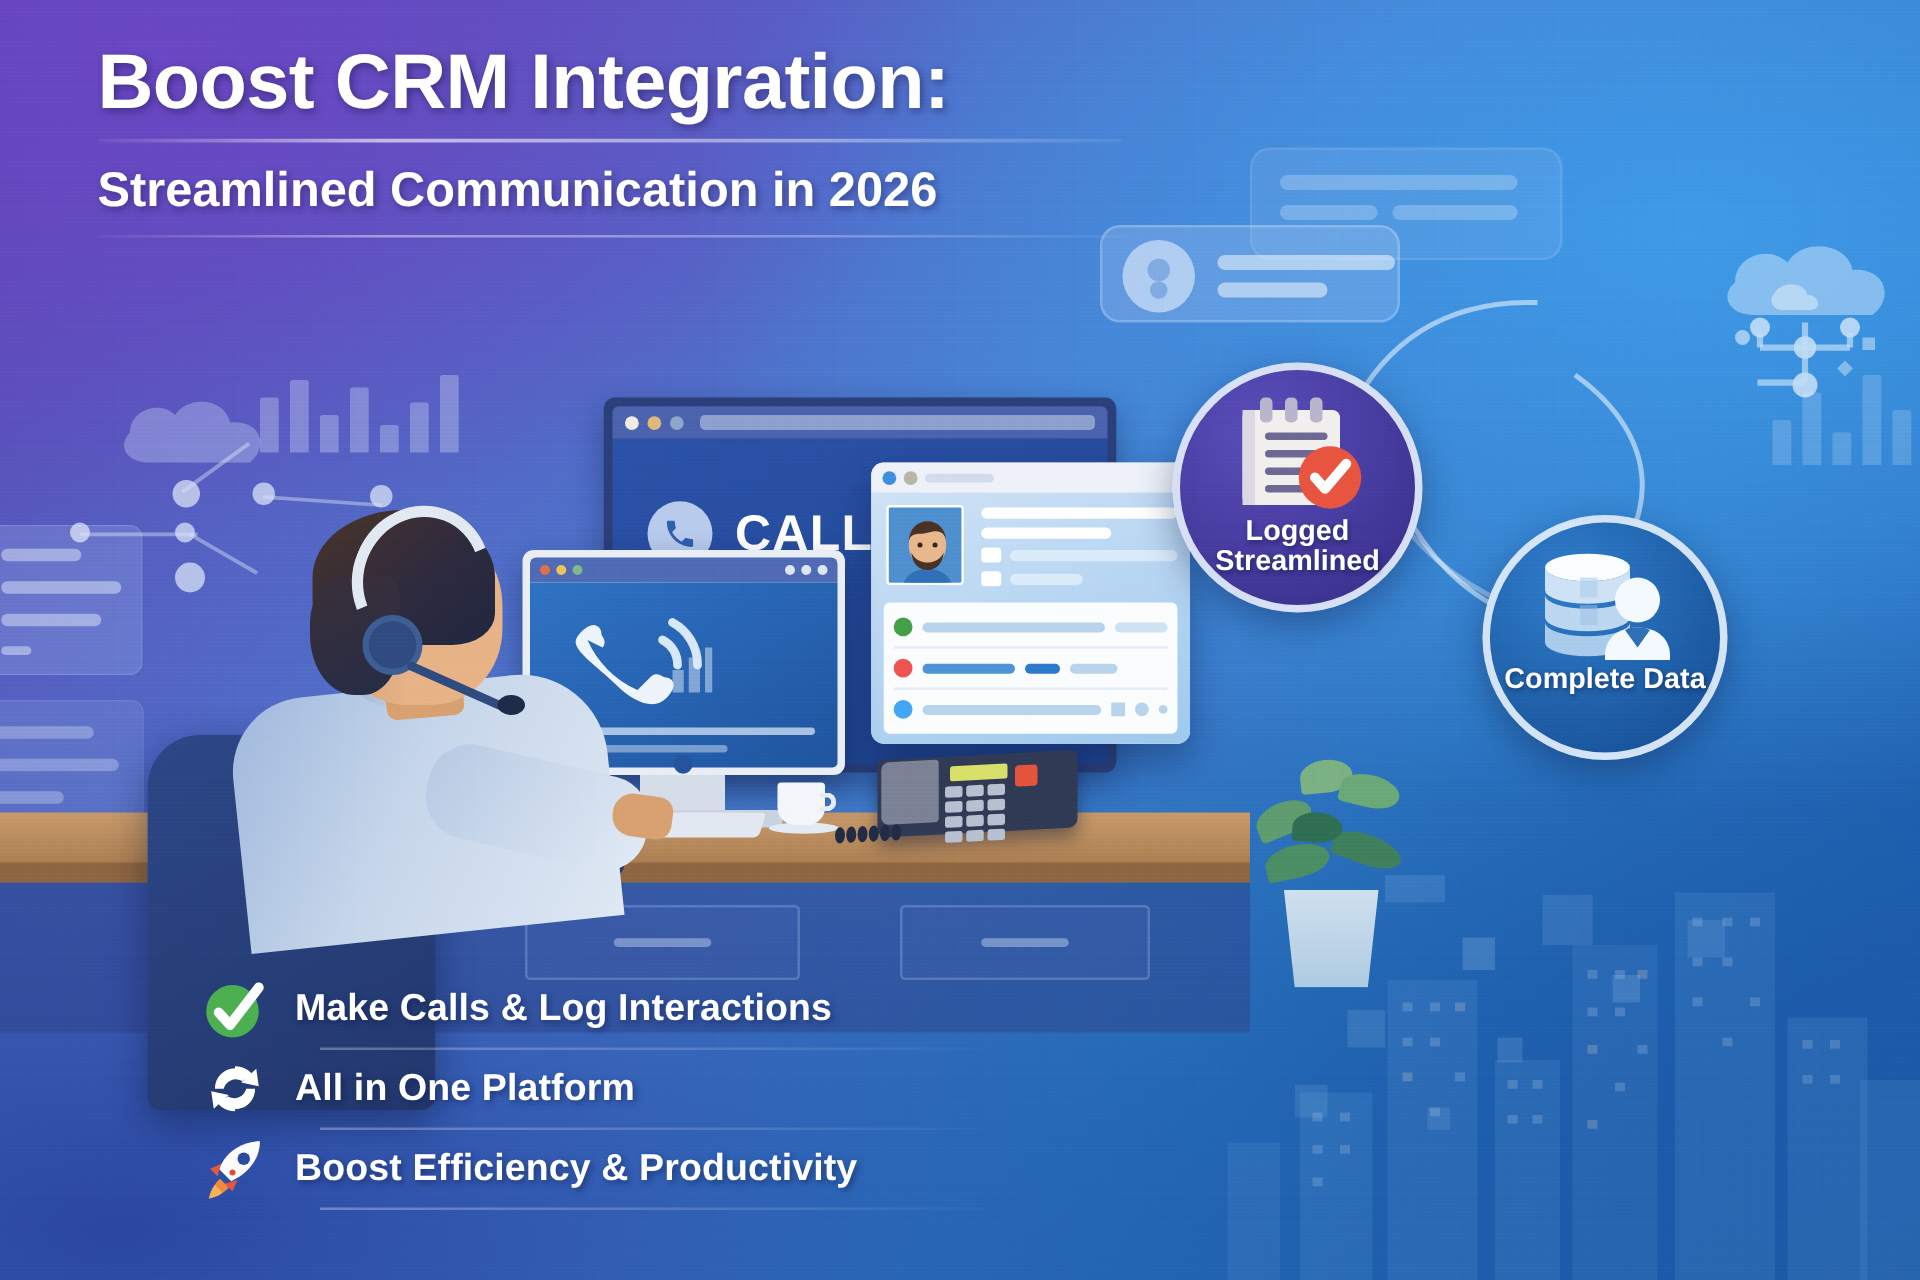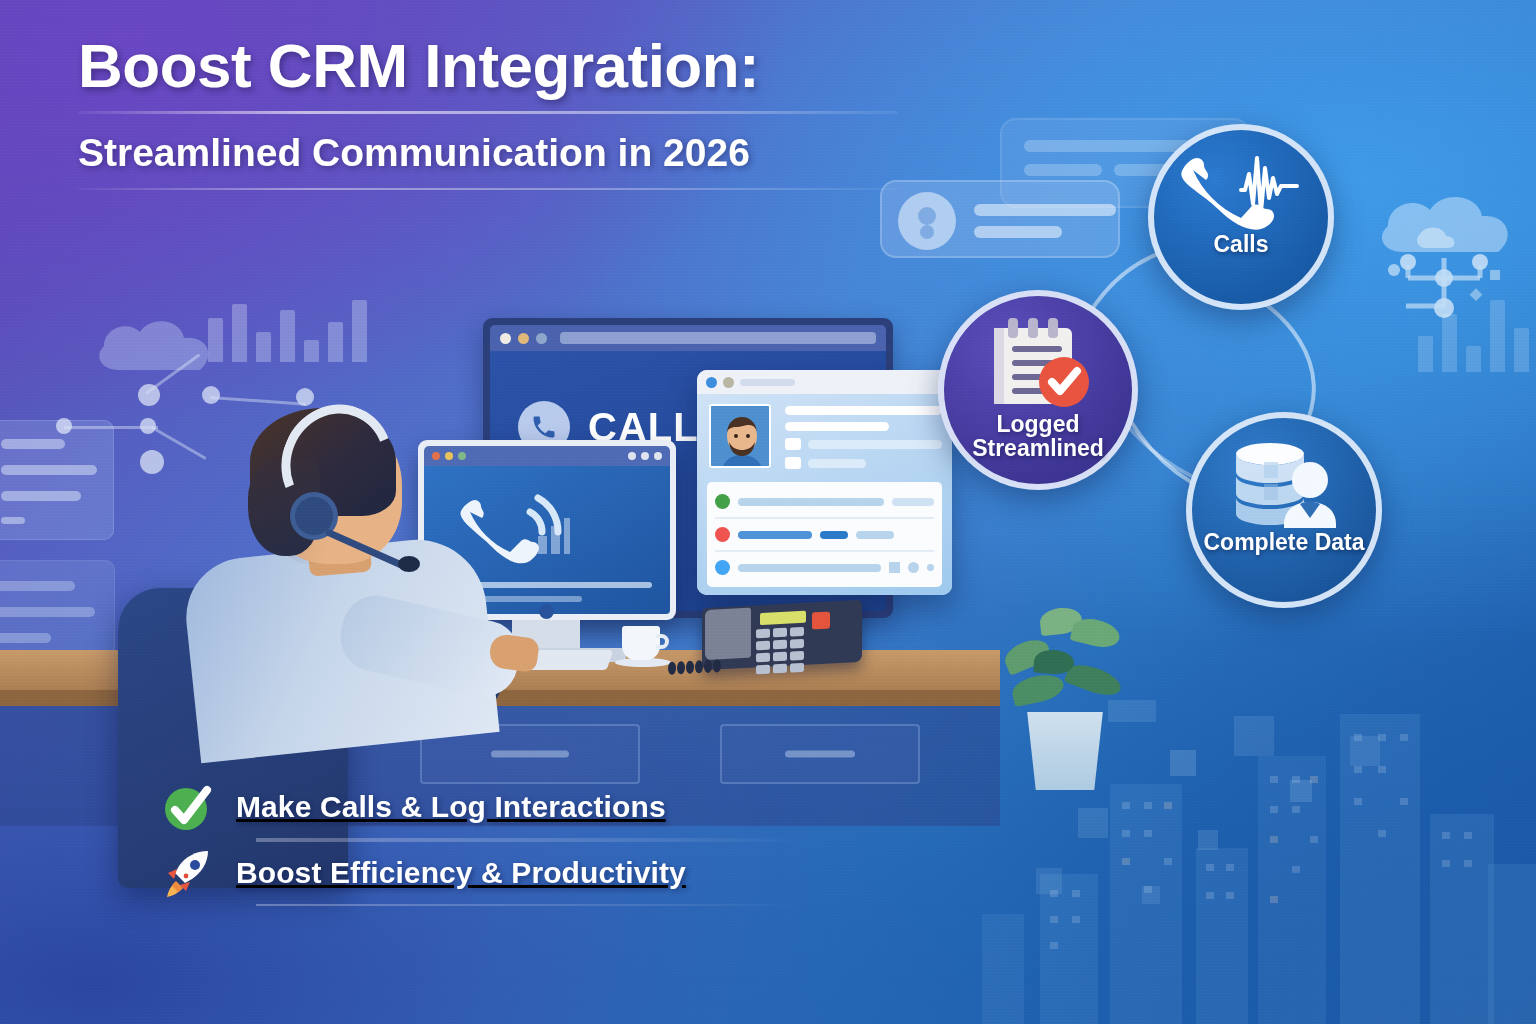--- a/index.html
+++ b/index.html
@@ -95,21 +95,21 @@
   .h2a {
     font-size:34px; font-weight:bold; color:#fff; line-height:1.18;
     text-shadow:2px 2px 6px rgba(20,15,60,.4);
   }
   .h2b {
     font-size:39px; font-weight:bold; color:#fff; line-height:1.18;
     text-shadow:2px 2px 6px rgba(20,15,60,.4); margin-top:4px;
   }
 
   
-  .bullets { position:absolute; left:160px; top:776px; width:640px;text-decoration:underline; }
+  .bullets { position:absolute; left:160px; top:776px; width:640px; }
   .bullet { display:flex; align-items:center; height:62px; gap:20px; }
   .bullet .bico { width:56px; height:56px; flex:0 0 56px; position:relative; }
   .bullet .btxt {
     font-size:30px; font-weight:bold; color:#fff; letter-spacing:.1px;
     text-shadow:2px 2px 5px rgba(15,25,75,.5); white-space:nowrap;
   }
   .bsep {
     height:2px; margin-left:96px;
     background:linear-gradient(90deg, rgba(255,255,255,.30), rgba(255,255,255,.10) 75%, rgba(255,255,255,0));
   }
@@ -654,29 +654,20 @@
     <div class="mic-tip"></div>
   </div>
 
   <svg class="decor" style="left:930px; top:120px; width:520px; height:500px;">
     <path d="M150 210 C180 150 230 120 300 122" fill="none" stroke="rgba(235,245,255,.58)" stroke-width="4"></path>
     <path d="M330 180 C400 230 400 300 340 350" fill="none" stroke="rgba(235,245,255,.58)" stroke-width="4"></path>
     <path d="M200 300 C230 350 270 372 310 382" fill="none" stroke="rgba(235,245,255,.58)" stroke-width="4"></path>
     <path d="M168 268 C210 330 250 356 300 372" fill="none" stroke="rgba(235,245,255,.40)" stroke-width="4"></path>
   </svg>
 
-  <div class="fcircle" style="left:1148px; top:124px; width:186px; height:186px; background:radial-gradient(circle at 35% 28%, #2b7ad0, #115099);">
-    <div style="margin-top:22px;">
-      <svg width="124" height="78" viewBox="0 0 124 78">
-        <path d="M14 18c10 22 26 38 48 48l10-11c2-3 6-3 9-1 3 2 4 3 7 3 4 0 7 3 7 7 0 5-6 11-13 13-11 3-27-4-43-20S-2 30 3 19C6 12 13 6 18 6c4 0 7 3 7 7 0 3 1 4 3 7 2 3 1 6-1 8z" fill="#fff"></path>
-        <path d="M62 38 L66 38 L70 22 L74 52 L78 6 L82 60 L86 16 L90 46 L94 26 L98 42 L102 34 L118 34" fill="none" stroke="#fff" stroke-width="4" stroke-linejoin="round" stroke-linecap="round"></path>
-      </svg>
-    </div>
-    <div class="flabel" style="margin-top:2px;">Calls</div>
-  </div>
 
   <div class="fcircle" style="left:938px; top:290px; width:200px; height:200px; background:radial-gradient(circle at 34% 26%, #5a4dbb, #352c86);">
     <div style="margin-top:20px; position:relative;">
       <svg width="112" height="98" viewBox="0 0 112 98">
         <rect x="12" y="12" width="78" height="76" rx="6" fill="#f2f0ef"></rect>
         <rect x="12" y="12" width="10" height="76" fill="#dcd9e4"></rect>
         <g fill="#b9b5cc">
           <rect x="26" y="2" width="10" height="20" rx="4"></rect>
           <rect x="46" y="2" width="10" height="20" rx="4"></rect>
           <rect x="66" y="2" width="10" height="20" rx="4"></rect>
@@ -720,20 +711,33 @@
       <div class="bico">
         <svg width="56" height="56" viewBox="0 0 56 56">
           <circle cx="26" cy="30" r="21" fill="#4caf50"></circle>
           <path d="M15 31 l9 10 l23 -30" fill="none" stroke="#fff" stroke-width="8" stroke-linecap="round" stroke-linejoin="round"></path>
         </svg>
       </div>
       <div class="btxt">Make Calls &amp; Log Interactions</div>
     </div>
     <div class="bsep"></div>
 
+    <div class="bullet">
+      <div class="bico">
+        <svg width="56" height="56" viewBox="0 0 56 56">
+          <path d="M28 10 a18 18 0 0 1 17 12 l-8 1 a11 11 0 0 0 -9 -6 z" fill="#fff"></path>
+          <path d="M45 12 l2 14 l-14 -3 z" fill="#fff"></path>
+          <path d="M44 28 a16 16 0 0 1 -27 12 l5 -6 a10 10 0 0 0 15 -6 z" fill="#fff"></path>
+          <path d="M28 46 a18 18 0 0 1 -17 -12 l8 -1 a11 11 0 0 0 9 6 z" fill="#fff"></path>
+          <path d="M11 44 l-2 -14 l14 3 z" fill="#fff"></path>
+          <path d="M12 28 a16 16 0 0 1 27 -12 l-5 6 a10 10 0 0 0 -15 6 z" fill="#fff"></path>
+        </svg>
+      </div>
+      <div class="btxt">All in One Platform</div>
+    </div>
     <div class="bsep"></div>
 
     <div class="bullet">
       <div class="bico">
         <svg width="56" height="56" viewBox="0 0 56 56">
           <path d="M48 6 c-12 0-23 6-29 15 l-4 7 10 10 7-4 c9-6 16-16 16-28z" fill="#fcfcfd"></path>
           <circle cx="35" cy="20" r="5" fill="#2a4a9e"></circle>
           <circle cx="26" cy="31" r="2.4" fill="#e04b3c"></circle>
           <path d="M17 24 l-9 4 l6 6 z" fill="#e8563f"></path>
           <path d="M30 37 l-4 9 l-6 -6 z" fill="#e8563f"></path>

